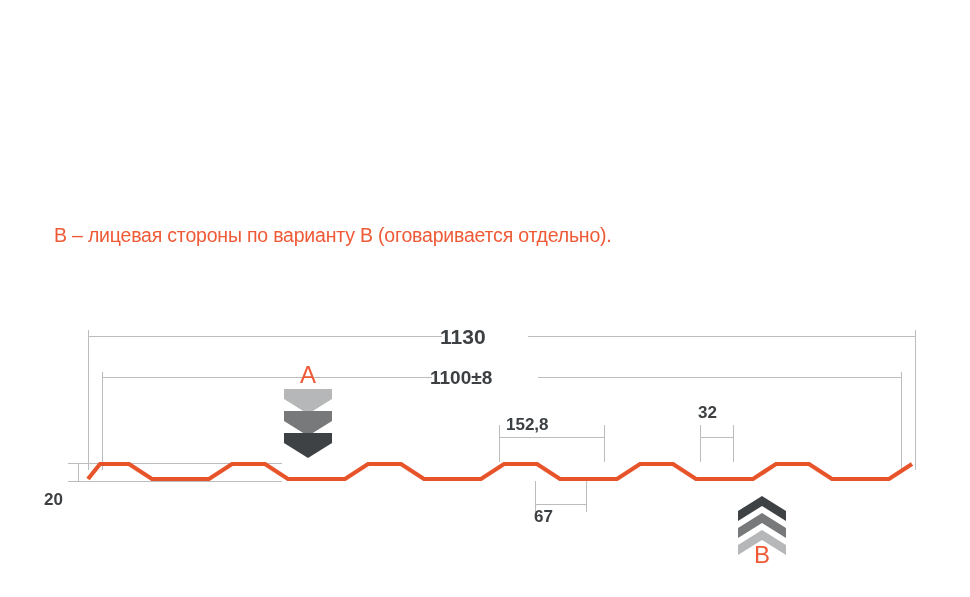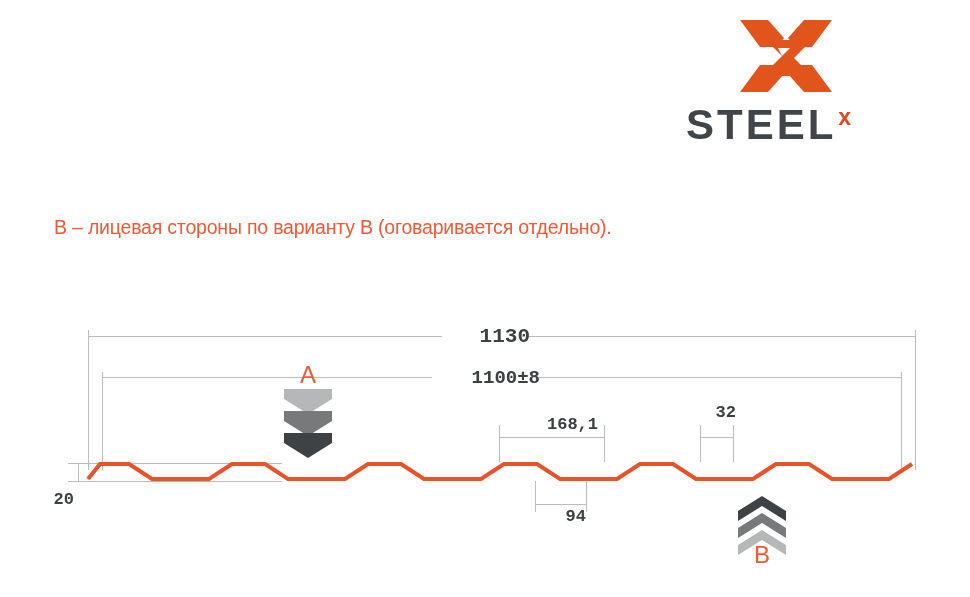--- a/index.html
+++ b/index.html
@@ -66,38 +66,38 @@
   .note {
     position: absolute;
     left: 54px;
     font-family: "Liberation Sans", sans-serif;
     font-size: 19.5px;
     color: #ef5a36;
     white-space: nowrap;
     letter-spacing: -0.2px;
   }
   #note-a { top: 161px; }
-  #note-b { top: 216px; }
+  #note-b { top: 224px; }
 
   
   #drawing {
     position: absolute;
     left: 0;
     top: 0;
     width: 970px;
     height: 597px;
   }
 
   .dim-label {
     position: absolute;
-    font-family: Liberation Mono, monospace;
+    font-family: Liberation Sans, sans-serif;
     font-weight: bold;
     color: #3c4043;
     white-space: nowrap;
-    text-align: right;
+    text-align: left;
   }
   #label-1130 {
     left: 440px; top: 325px;
     width: 90px;
     font-size: 21px;
   }
   #label-1100 {
     left: 430px; top: 367px;
     width: 110px;
     font-size: 19px;
@@ -134,34 +134,20 @@
     white-space: nowrap;
   }
   #marker-a-letter { left: 290px; top: 361px; width: 36px; }
   #marker-b-letter { left: 744px; top: 541px; width: 36px; }
 </style>
 </head>
 <body>
 
 <div id="page">
 
-  <div id="logo">
-    <svg id="logo-mark" viewBox="0 0 96 76">
-      <path d="M2 2 L30 2 L46 20 L38 29 L22 29 L2 2 Z" fill="#e1541c"></path>
-      <path d="M66 2 L94 2 L74 29 L58 29 L50 20 L66 2 Z" fill="#e1541c"></path>
-      <path d="M2 74 L30 74 L46 56 L38 47 L22 47 L2 74 Z" fill="#e1541c"></path>
-      <path d="M66 74 L94 74 L74 47 L58 47 L50 56 L66 74 Z" fill="#e1541c"></path>
-      <path d="M44 22 L62 22 L68 28 L56 40 L66 50 L56 58 L40 58 L32 50 L44 38 L34 28 Z" fill="#e1541c"></path>
-      <path d="M40 30 L52 30 L44 38 Z" fill="#ffffff"></path>
-    </svg>
-    <div id="logo-wordmark">
-      <span id="logo-steel-text">STEEL</span>
-      <span id="logo-x-text">x</span>
-    </div>
-  </div>
 
   <div class="note" id="note-b">B – лицевая стороны по варианту B (оговаривается отдельно).</div>
 
   <svg id="drawing" viewBox="0 0 970 597">
 
     <g stroke="#bcbcbc" stroke-width="1.4" fill="none" shape-rendering="crispEdges">
 
       <line x1="88.5" y1="330" x2="88.5" y2="470"></line>
       <line x1="915.5" y1="330" x2="915.5" y2="470"></line>
 
@@ -208,21 +194,21 @@
 
     <g>
       <path d="M738,511 L762,496 L786,511 L786,521 L762,506 L738,521 Z" fill="#3f4245"></path>
       <path d="M738,528 L762,513 L786,528 L786,538 L762,523 L738,538 Z" fill="#77797b"></path>
       <path d="M738,545 L762,530 L786,545 L786,555 L762,540 L738,555 Z" fill="#b6b7b8"></path>
     </g>
   </svg>
 
   <div class="dim-label" id="label-1130">1130</div>
   <div class="dim-label" id="label-1100">1100±8</div>
-  <div class="dim-label" id="label-1375">168,1</div>
+  <div class="dim-label" id="label-1375">152,8</div>
   <div class="dim-label" id="label-32">32</div>
-  <div class="dim-label" id="label-67">94</div>
+  <div class="dim-label" id="label-67">67</div>
   <div class="dim-label" id="label-20">20</div>
 
   <div class="marker-letter" id="marker-a-letter">A</div>
   <div class="marker-letter" id="marker-b-letter">B</div>
 
 </div>
 
 </body></html>

